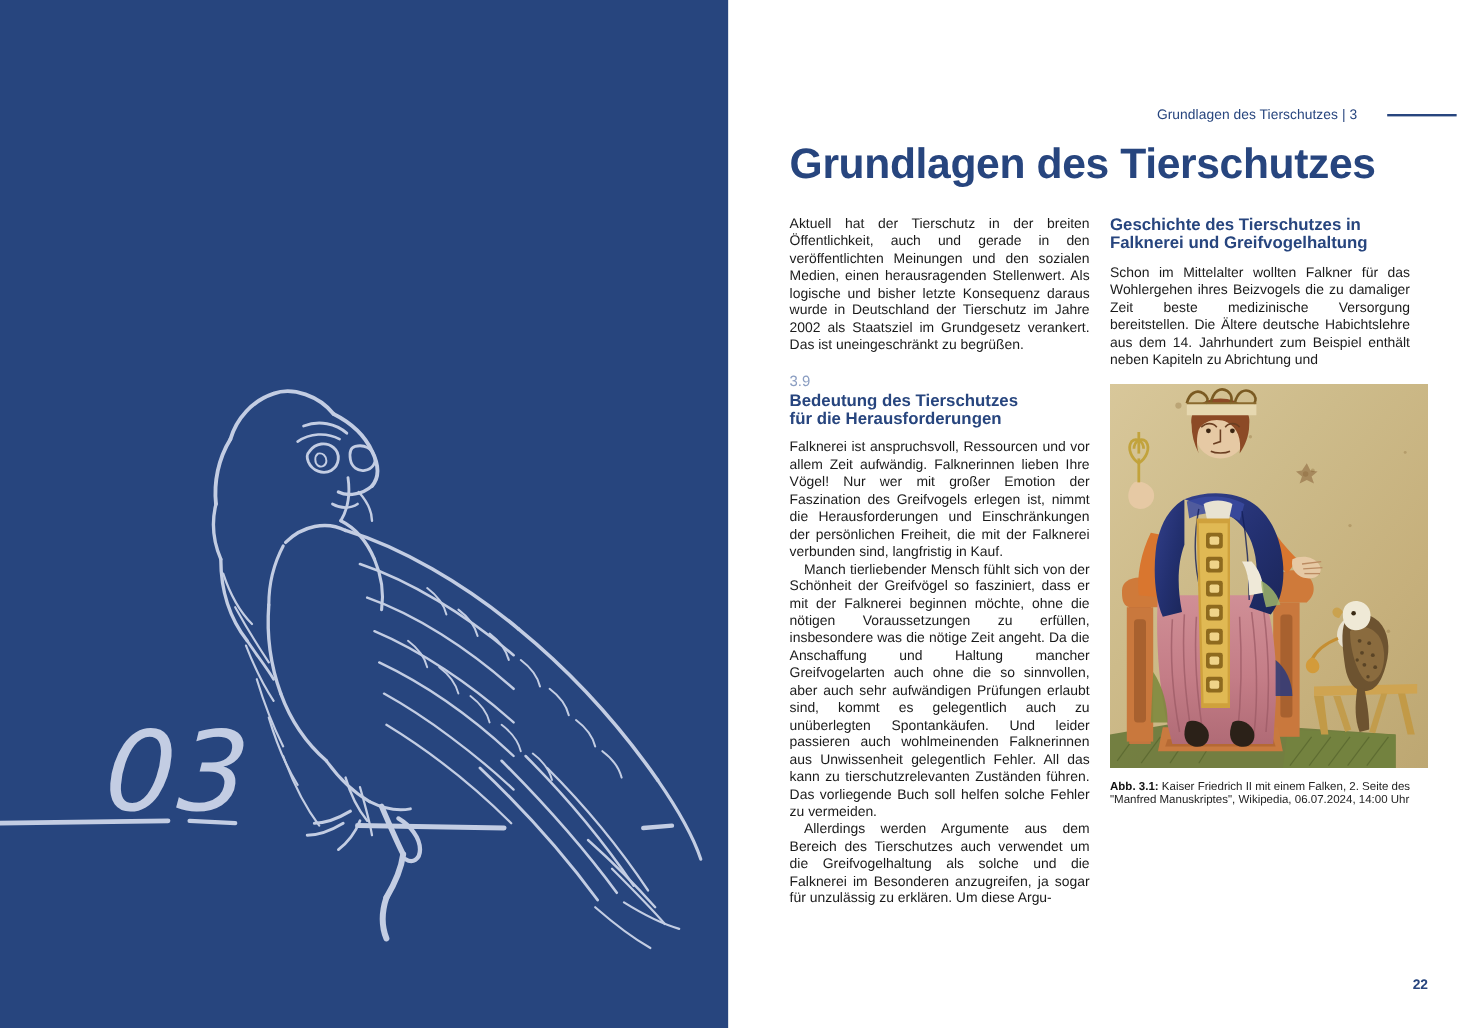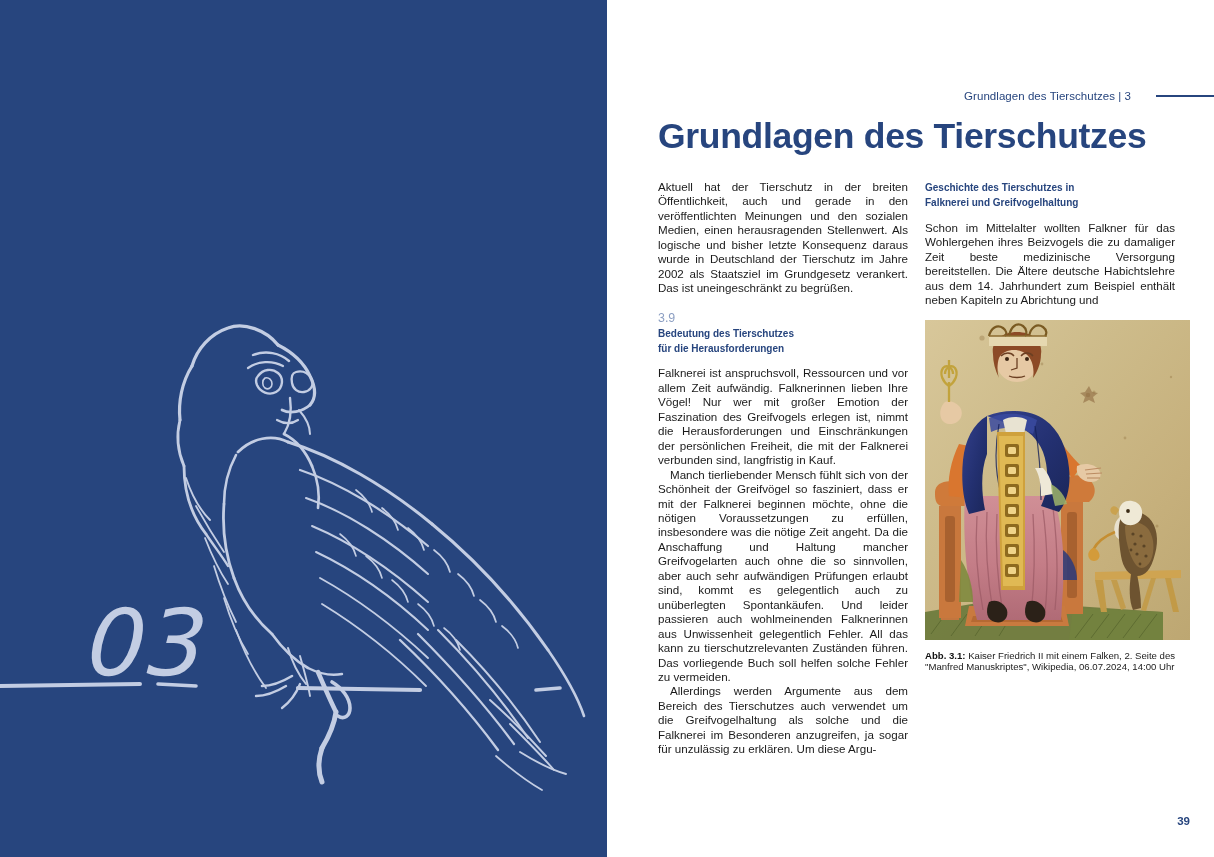--- a/index.html
+++ b/index.html
@@ -126,21 +126,21 @@
 
   .sec-num {
     margin: 0;
     font-size: 12.4px;
     color: #8b9ec2;
     line-height: 15px;
     padding-top: 15px;
   }
   .sec-title {
     margin: 0 0 10px 0;
-    font-size: 10px;
+    font-size: 14px;
     font-weight: bold;
     color: #27457e;
     line-height: 15.4px;
   }
   .sec-title .ln { display: block; }
 
   
   .figure {
     margin-top: 12px;
     width: 262px;
@@ -495,15 +495,15 @@
               <path d="M126 164 C134 168 140 176 142 184 L130 186 C128 178 126 170 126 164 Z" fill="#9fb46a" opacity="0.85"></path>
             </svg>
           </div>
           <figcaption class="fig-caption">
             <b>Abb. 3.1:</b><span> Kaiser  Friedrich II mit einem Falken, 2. Seite des "Manfred Manuskriptes", Wikipedia, 06.07.2024, 14:00 Uhr</span>
           </figcaption>
         </figure>
       </div>
     </div>
 
-    <div class="page-number">39</div>
+    <div class="page-number">22</div>
   </div>
 </div>
 
 </body></html>

